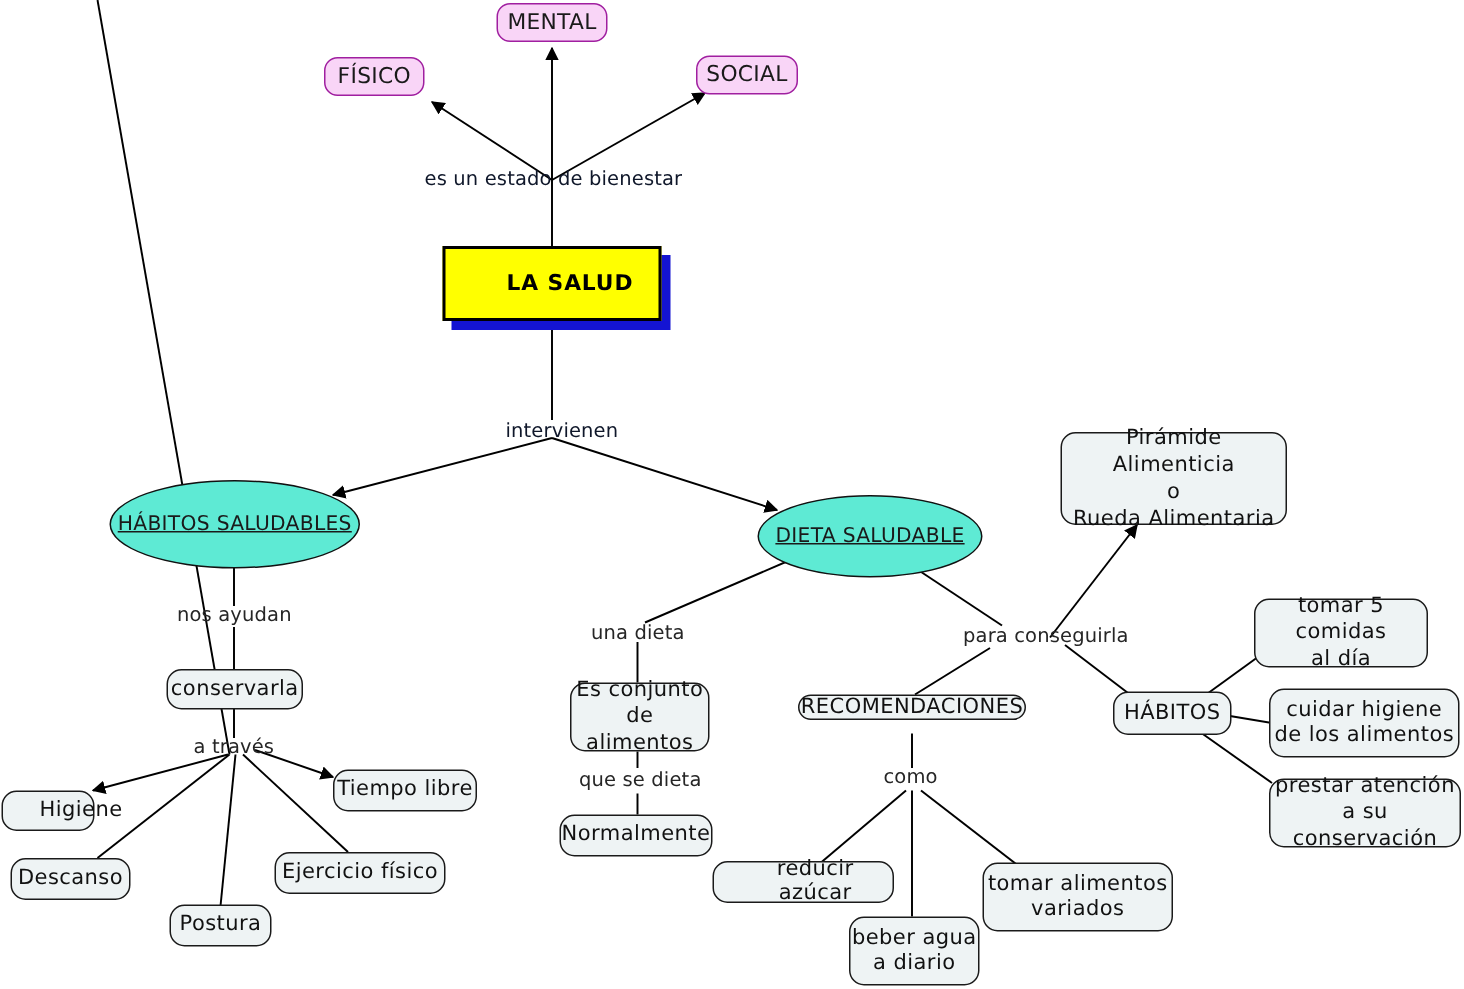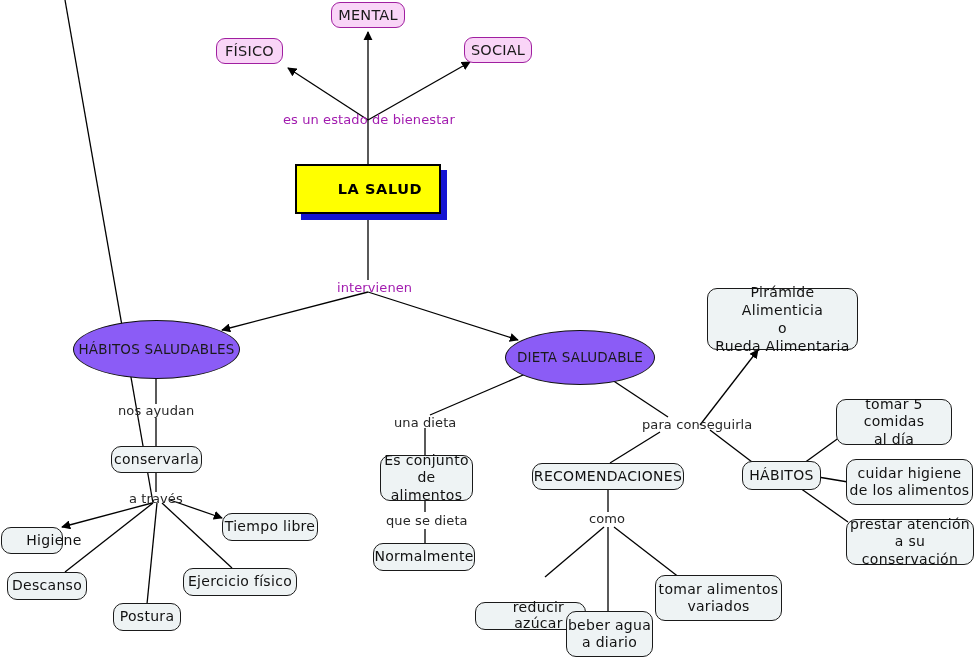--- a/index.html
+++ b/index.html
@@ -57,26 +57,27 @@
     font-weight: bold;
     font-size: 14.5px;
     letter-spacing: 0.6px;
     font-family: "DejaVu Sans", sans-serif;
     box-shadow: 6px 6px 0 0 #1414d2;
     padding-left: 24px;
   }
 
   
   .node.ellipse {
-    background: #8b5cf6;
+    background: #5eead4;
     border: 1.6px solid #111111;
     border-radius: 50%;
     color: #1a1a1a;
     font-size: 13.5px;
     letter-spacing: 0.2px;
+    text-decoration: underline;
   }
 
   
   .node.box {
     background: #eef3f4;
     border: 1.5px solid #1a1a1a;
     border-radius: 10px;
     color: #111111;
     font-size: 14px;
     letter-spacing: 0.3px;
@@ -87,21 +88,21 @@
   
   .edge-label {
     position: absolute;
     white-space: nowrap;
     font-size: 13px;
     letter-spacing: 0.1px;
     z-index: 6;
     background: transparent;
   }
   .edge-label.red {
-    color: #a21caf;
+    color: #0f172a;
   }
   .edge-label.dark {
     color: #262626;
   }
 </style>
 </head>
 <body>
 
 <div id="canvas">
 
@@ -212,25 +213,25 @@
 
   <div class="node box two-line" style="left:380px; top:455px; width:93px; height:46px;">
     <span>Es conjunto
 de alimentos</span>
   </div>
 
   <div class="node box" style="left:373px; top:543px; width:102px; height:28px;">
     <span>Normalmente</span>
   </div>
 
-  <div class="node box" style="left:532px; top:463px; width:152px; height:27px;">
+  <div class="node box" style="left:532px; top:463px; width:152px; height:17px;">
     <span>RECOMENDACIONES</span>
   </div>
 
-  <div class="node box" style="left:475px; top:602px; width:111px; height:28px;padding-left:16px;">
+  <div class="node box" style="left:475px; top:574px; width:121px; height:28px;padding-left:16px;">
     <span>reducir azúcar</span>
   </div>
 
   <div class="node box two-line" style="left:566px; top:611px; width:87px; height:46px;">
     <span>beber agua
 a diario</span>
   </div>
 
   <div class="node box two-line" style="left:655px; top:575px; width:127px; height:46px;">
     <span>tomar alimentos

